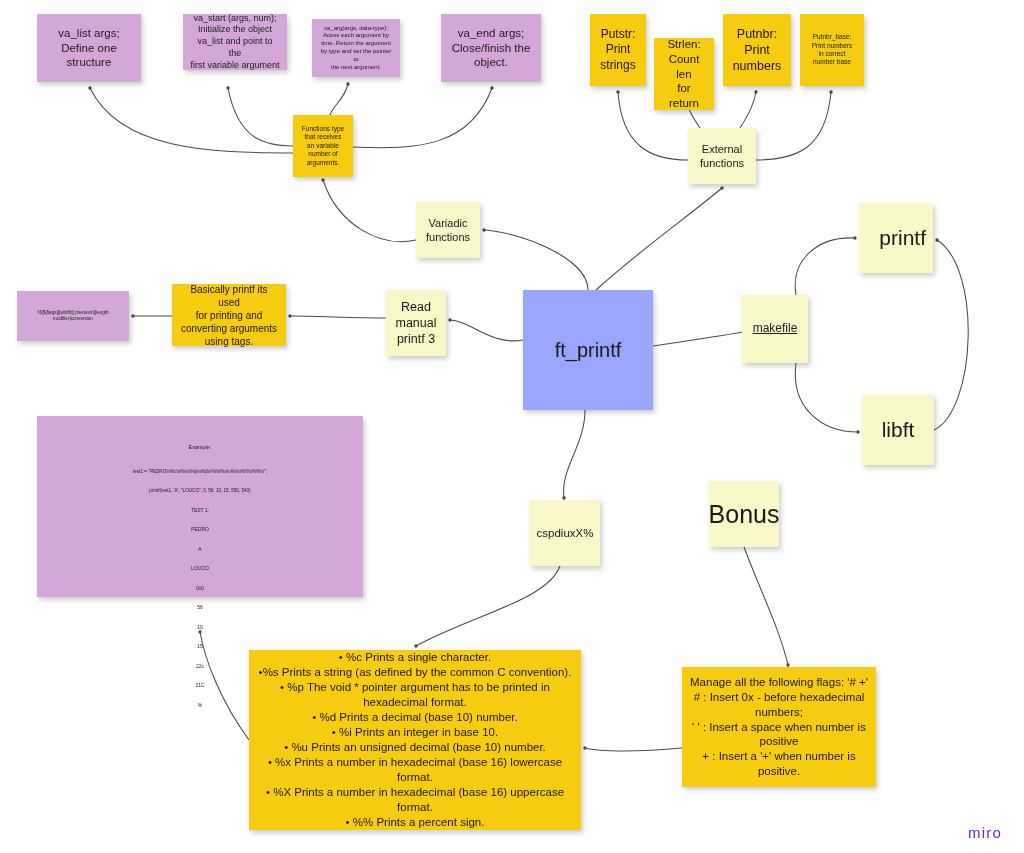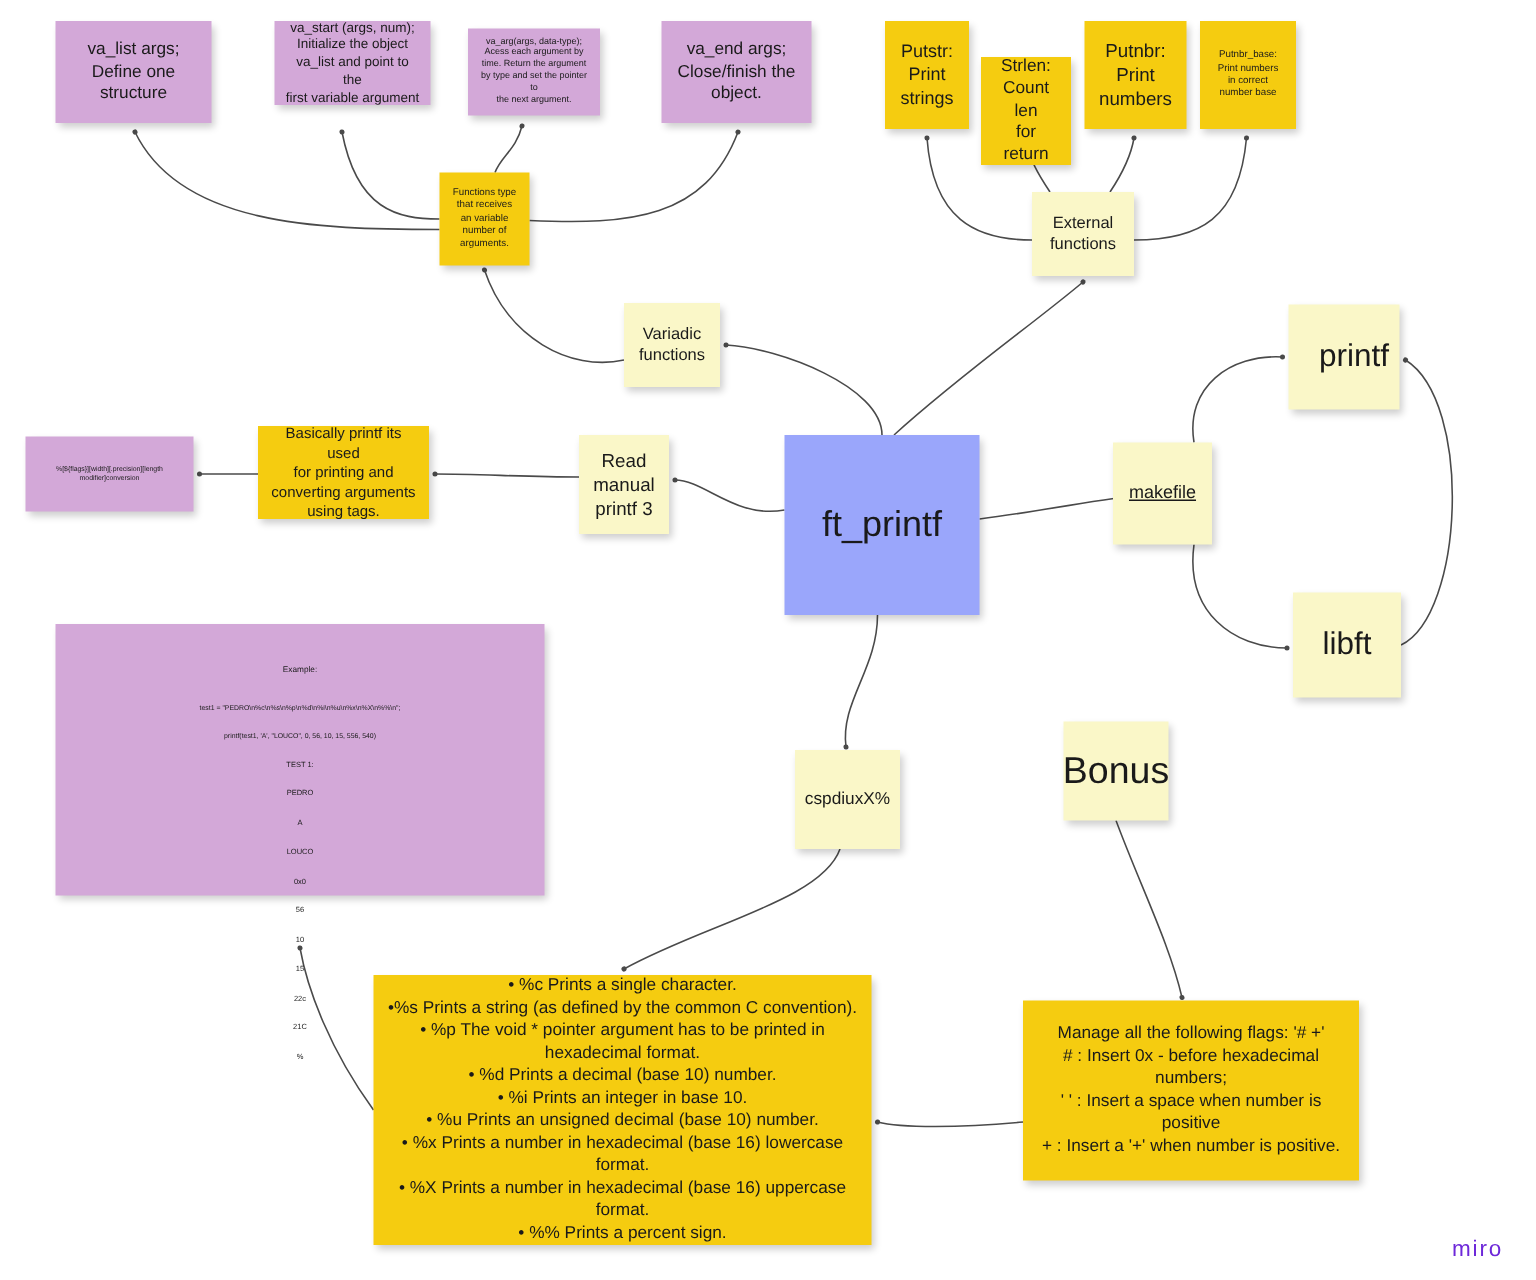--- a/index.html
+++ b/index.html
@@ -53,33 +53,33 @@
   .n-putnbrb   { left: 800px; top: 14px;  width: 64px;  height: 72px;  font-size: 6.5px; }
 
   .n-functype  { left: 293px; top: 115px; width: 60px;  height: 62px;  font-size: 6.5px; }
   .n-external  { left: 688px; top: 128px; width: 68px;  height: 56px;  font-size: 11px; }
 
   .n-variadic  { left: 416px; top: 202px; width: 64px;  height: 56px;  font-size: 11px; }
   .n-readman   { left: 386px; top: 290px; width: 60px;  height: 66px;  font-size: 12.5px; }
   .n-basically { left: 172px; top: 284px; width: 114px; height: 62px;  font-size: 10px; }
   .n-spec      { left: 17px;  top: 291px; width: 112px; height: 50px;  font-size: 4.6px; }
 
-  .n-ftprintf  { left: 523px; top: 290px; width: 130px; height: 120px; font-size: 24px; }
+  .n-ftprintf  { left: 523px; top: 290px; width: 130px; height: 120px; font-size: 20px; }
 
   .n-makefile  { left: 742px; top: 295px; width: 66px;  height: 68px;  font-size: 12px; text-decoration: underline; }
   .n-printf    { left: 859px; top: 203px; width: 74px;  height: 70px;  font-size: 21px; justify-content: flex-end; }
   .n-libft     { left: 862px; top: 395px; width: 72px;  height: 70px;  font-size: 21px; }
 
   .n-example   { left: 37px;  top: 416px; width: 326px; height: 181px; font-size: 5px;
                  align-items: flex-start; padding-top: 16px; }
   .n-cspd      { left: 530px; top: 500px; width: 70px;  height: 66px;  font-size: 11.5px; }
   .n-bonus     { left: 709px; top: 481px; width: 70px;  height: 66px;  font-size: 25px; }
 
   .n-convs     { left: 249px; top: 650px; width: 332px; height: 180px; font-size: 11.5px; }
-  .n-flags     { left: 682px; top: 667px; width: 224px; height: 120px; font-size: 11.5px; }
+  .n-flags     { left: 682px; top: 667px; width: 194px; height: 120px; font-size: 11.5px; }
 
   .example-inner {
     width: 100%;
     text-align: center;
     line-height: 1.9;
   }
   .example-title { font-size: 5.5px; margin-bottom: 7px; }
   .example-code  { font-size: 4.6px; line-height: 1.9; }
   .example-out   { font-size: 5px; line-height: 2.0; }
 

